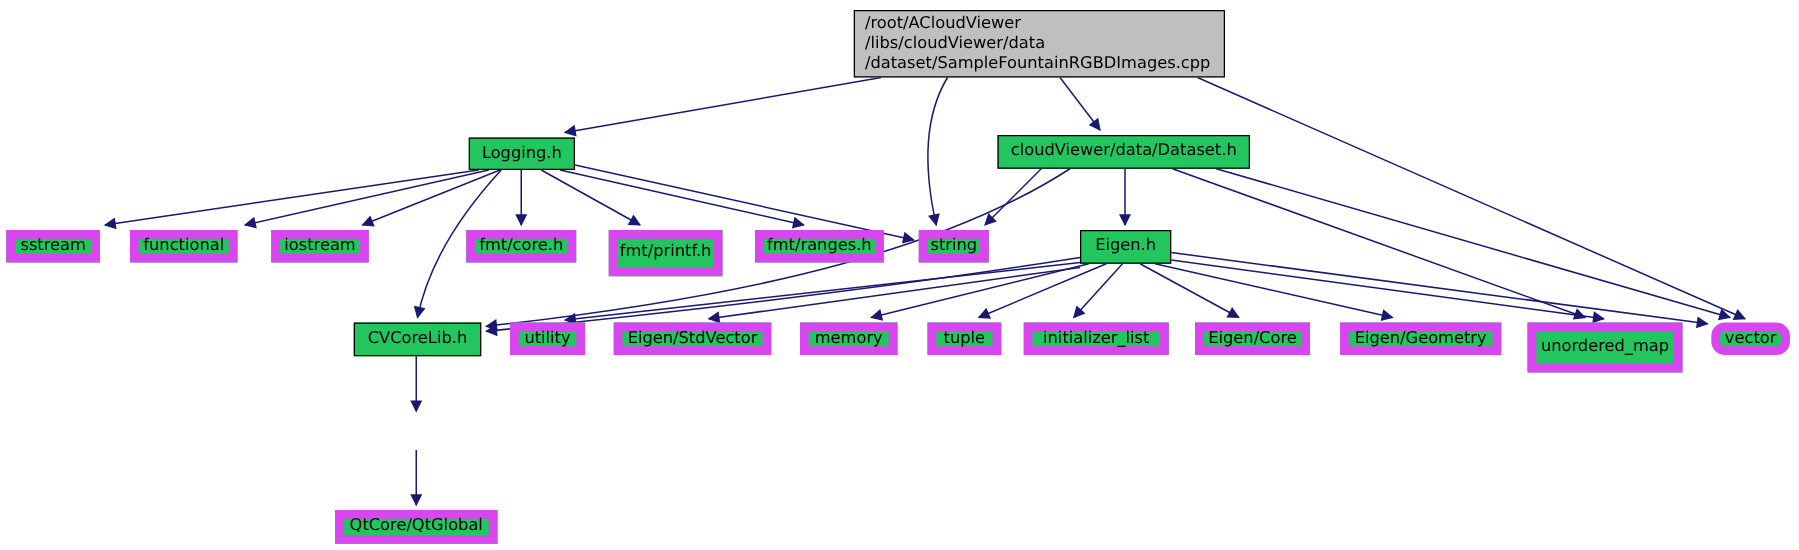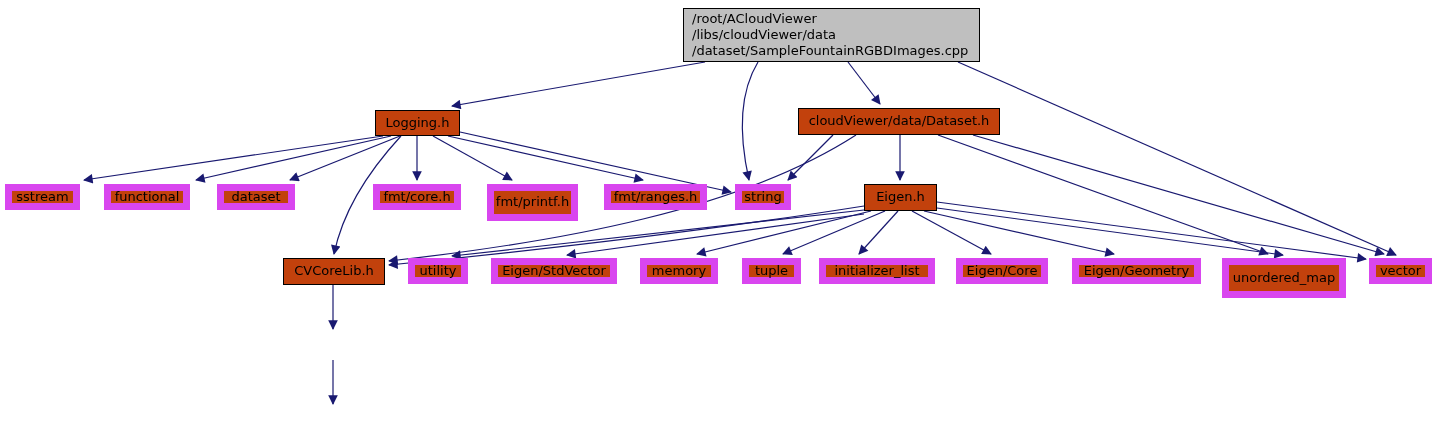--- a/index.html
+++ b/index.html
@@ -23,21 +23,21 @@
     height: 440px;
   }
   .node {
     position: absolute;
     box-sizing: border-box;
     display: flex;
     align-items: center;
     justify-content: center;
     font-size: 13px;
     color: #000000;
-    background: #c2410c;
+    background: #22c55e;
     white-space: pre-line;
     line-height: 1.25;
     cursor: default;
   }
   .node.external {
     border: 7px solid #d946ef;
   }
   .node.internal {
     border: 1.5px solid #000000;
     cursor: pointer;
@@ -91,29 +91,30 @@
       <path d="M333,360 L333,404" fill="none" stroke="#191970" stroke-width="1.2" marker-end="url(#arrow)"></path>
     </svg>
 
 <div class="node main" style="left: 683px; top: 8px; width: 297px; height: 54px;">/root/ACloudViewer
 /libs/cloudViewer/data
 /dataset/SampleFountainRGBDImages.cpp</div>
     <div class="node internal" style="left: 375px; top: 110px; width: 85px; height: 26px;">Logging.h</div>
     <div class="node internal" style="left: 798px; top: 108px; width: 202px; height: 27px;">cloudViewer/data/Dataset.h</div>
     <div class="node external" style="left: 5px; top: 184px; width: 75px; height: 26px;">sstream</div>
     <div class="node external" style="left: 104px; top: 184px; width: 86px; height: 26px;">functional</div>
-    <div class="node external" style="left: 217px; top: 184px; width: 78px; height: 26px;">dataset</div>
+    <div class="node external" style="left: 217px; top: 184px; width: 78px; height: 26px;">iostream</div>
     <div class="node external" style="left: 373px; top: 184px; width: 88px; height: 26px;">fmt/core.h</div>
     <div class="node external" style="left: 487px; top: 184px; width: 91px; height: 37px;">fmt/printf.h</div>
     <div class="node external" style="left: 604px; top: 184px; width: 103px; height: 26px;">fmt/ranges.h</div>
     <div class="node external" style="left: 735px; top: 184px; width: 56px; height: 26px;">string</div>
     <div class="node internal" style="left: 864px; top: 184px; width: 73px; height: 27px;">Eigen.h</div>
     <div class="node internal" style="left: 283px; top: 258px; width: 102px; height: 27px;">CVCoreLib.h</div>
     <div class="node external" style="left: 408px; top: 258px; width: 60px; height: 26px;">utility</div>
     <div class="node external" style="left: 491px; top: 258px; width: 126px; height: 26px;">Eigen/StdVector</div>
     <div class="node external" style="left: 640px; top: 258px; width: 78px; height: 26px;">memory</div>
     <div class="node external" style="left: 742px; top: 258px; width: 59px; height: 26px;">tuple</div>
     <div class="node external" style="left: 819px; top: 258px; width: 116px; height: 26px;">initializer_list</div>
     <div class="node external" style="left: 956px; top: 258px; width: 92px; height: 26px;">Eigen/Core</div>
     <div class="node external" style="left: 1072px; top: 258px; width: 129px; height: 26px;">Eigen/Geometry</div>
     <div class="node external" style="left: 1222px; top: 258px; width: 124px; height: 40px;">unordered_map</div>
-    <div class="node external" style="left: 1369px; top: 258px; width: 63px; height: 26px;">vector</div>
+    <div class="node external" style="left: 1369px; top: 258px; width: 63px; height: 26px; border-radius: 11px;">vector</div>
+    <div class="node external" style="left: 268px; top: 408px; width: 130px; height: 27px;">QtCore/QtGlobal</div>
   </div>
 
 </body></html>

